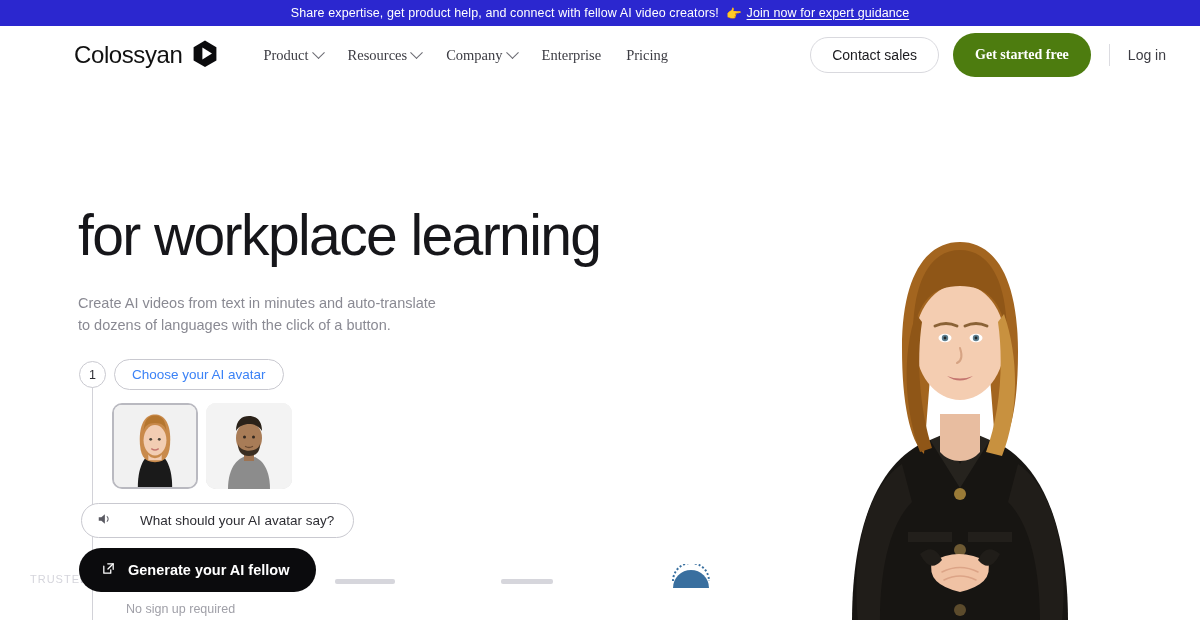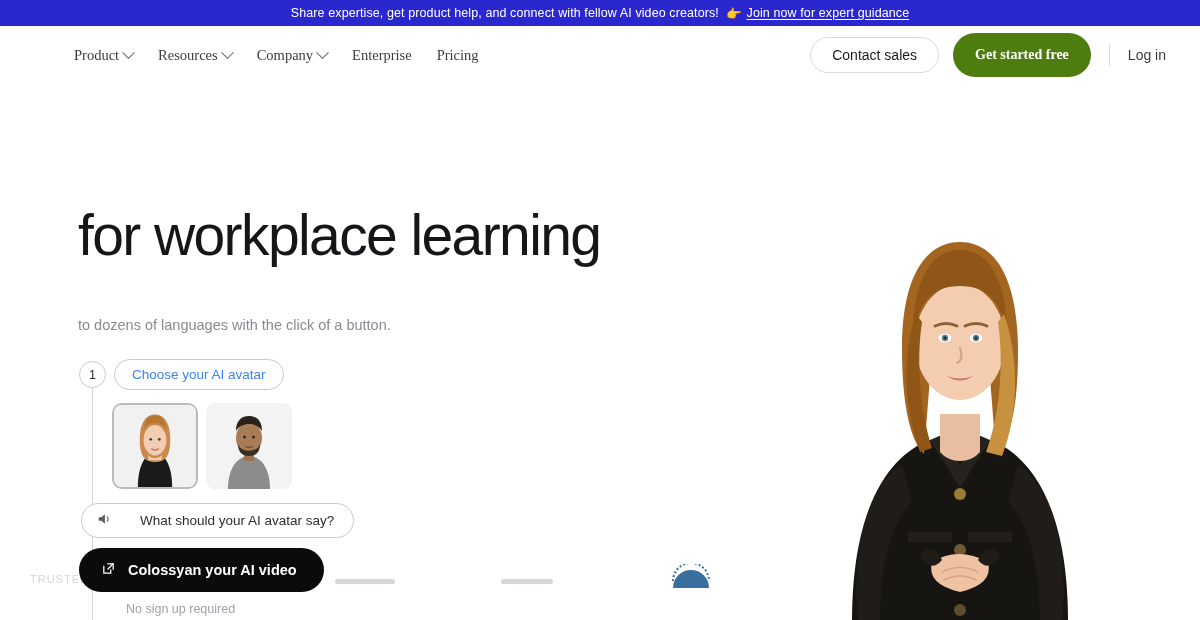--- a/index.html
+++ b/index.html
@@ -287,20 +287,29 @@
 <body>
 
 <div class="announce-bar">
   <span>Share expertise, get product help, and connect with fellow AI video creators!</span>
   <span class="announce-emoji">👉</span>
   <span class="announce-link">Join now for expert guidance</span>
 </div>
 
 <header class="site-header">
 
+  <div class="brand">
+    <span class="brand-word">Colossyan</span>
+    <span class="brand-mark">
+      <svg width="28" height="28" viewBox="0 0 28 28">
+        <polygon points="14,1.6 25.4,8.2 25.4,21.4 14,28 2.6,21.4 2.6,8.2" fill="#0b0b0d"></polygon>
+        <polygon points="11.4,8.6 21,14.5 11.4,20.4" fill="#ffffff"></polygon>
+      </svg>
+    </span>
+  </div>
 
   <nav class="main-nav">
     <div class="nav-item">
       <span>Product</span>
       <span class="chev"></span>
     </div>
     <div class="nav-item">
       <span>Resources</span>
       <span class="chev"></span>
     </div>
@@ -325,21 +334,21 @@
 </header>
 
 <section class="hero">
 
   <div class="hero-copy">
     <h1 class="hero-title">
       <br>
       <span>for workplace learning</span>
     </h1>
     <p class="hero-sub">
-      <br>
+      <span>Create AI videos from text in minutes and auto-translate</span><br>
       <span>to dozens of languages with the click of a button.</span>
     </p>
   </div>
 
   <div class="widget">
     <div class="connector"></div>
 
     <div class="step-row">
       <div class="step-circle">1</div>
       <div class="pill-outline">Choose your AI avatar</div>
@@ -392,21 +401,21 @@
 
     <div class="cta-row">
       <button class="btn-generate">
         <span>
           <svg width="15" height="15" viewBox="0 0 16 16">
             <path d="M3 5.6 v7.4 h7.4 V9.4" stroke="#ffffff" stroke-width="1.35" fill="none" stroke-linejoin="round" stroke-linecap="round"></path>
             <path d="M7.2 3 H13 v5.8" stroke="#ffffff" stroke-width="1.35" fill="none" stroke-linejoin="round" stroke-linecap="round"></path>
             <path d="M13 3 L7.4 8.6" stroke="#ffffff" stroke-width="1.35" fill="none" stroke-linecap="round"></path>
           </svg>
         </span>
-        <span>Colossyan your AI video</span>
+        <span>Generate your AI fellow</span>
       </button>
     </div>
 
     <div class="nosignup">No sign up required</div>
   </div>
 
   <div class="trusted-strip">
     <span class="trusted-label">TRUSTED BY:</span>
     <span class="logo-slot">
       <svg width="96" height="26" viewBox="0 0 96 26">

